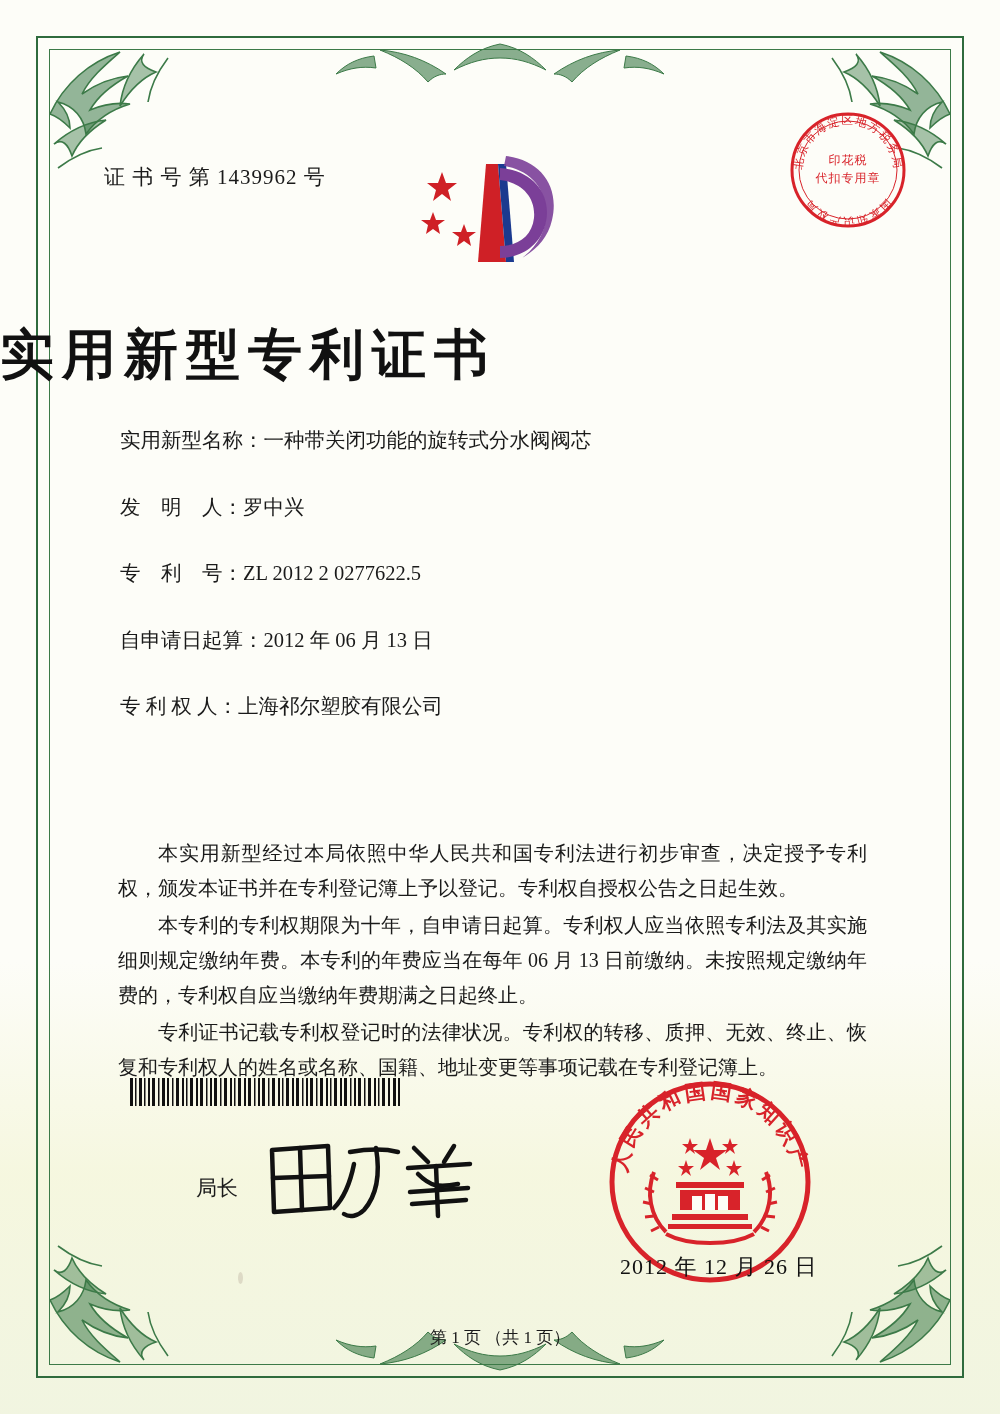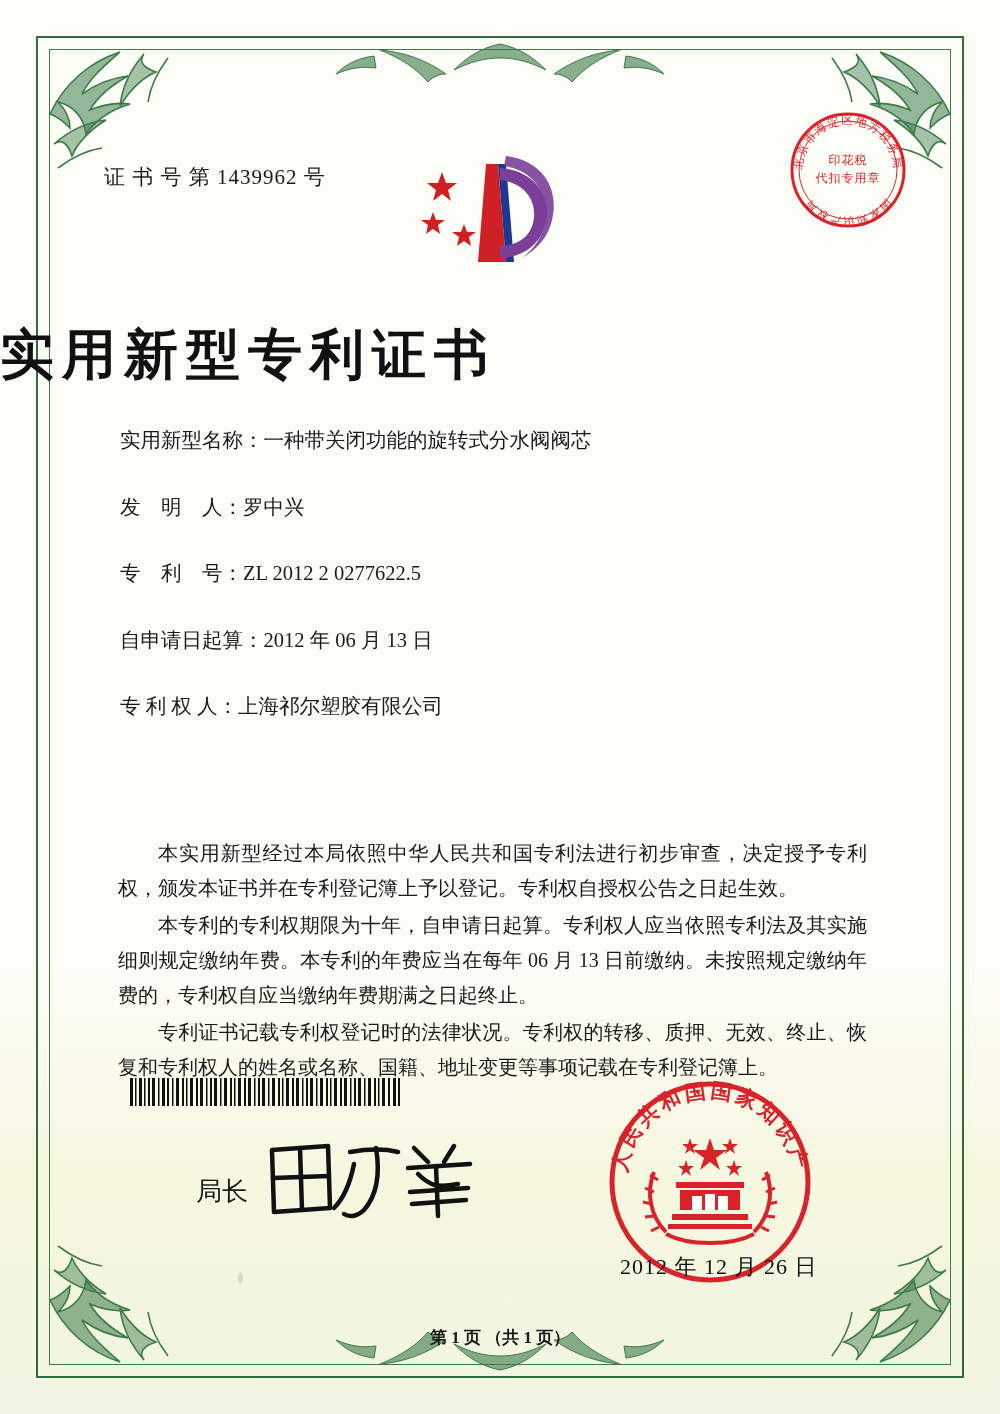--- a/index.html
+++ b/index.html
@@ -137,21 +137,21 @@
     left: 130px;
     top: 1078px;
     width: 272px;
     height: 28px;
   }
 
   
   .sig-label {
     position: absolute;
     left: 196px; top: 1174px;
-    font-size: 26px;
+    font-size: 21px;
     text-align: center;
   }
   .signature {
     position: absolute;
     left: 258px; top: 1128px;
     width: 220px; height: 100px;
   }
 
   
   .nat-seal {
@@ -167,21 +167,20 @@
     letter-spacing: 1px;
   }
 
   
   .footer {
     position: absolute;
     left: 0; right: 0;
     top: 1326px;
     text-align: center;
     font-size: 17px;
-    font-weight: bold;
   }
 
   
   .smudge {
     position: absolute;
     background: #cfc8b4;
     opacity: .6;
     border-radius: 50%;
   }
 </style>

